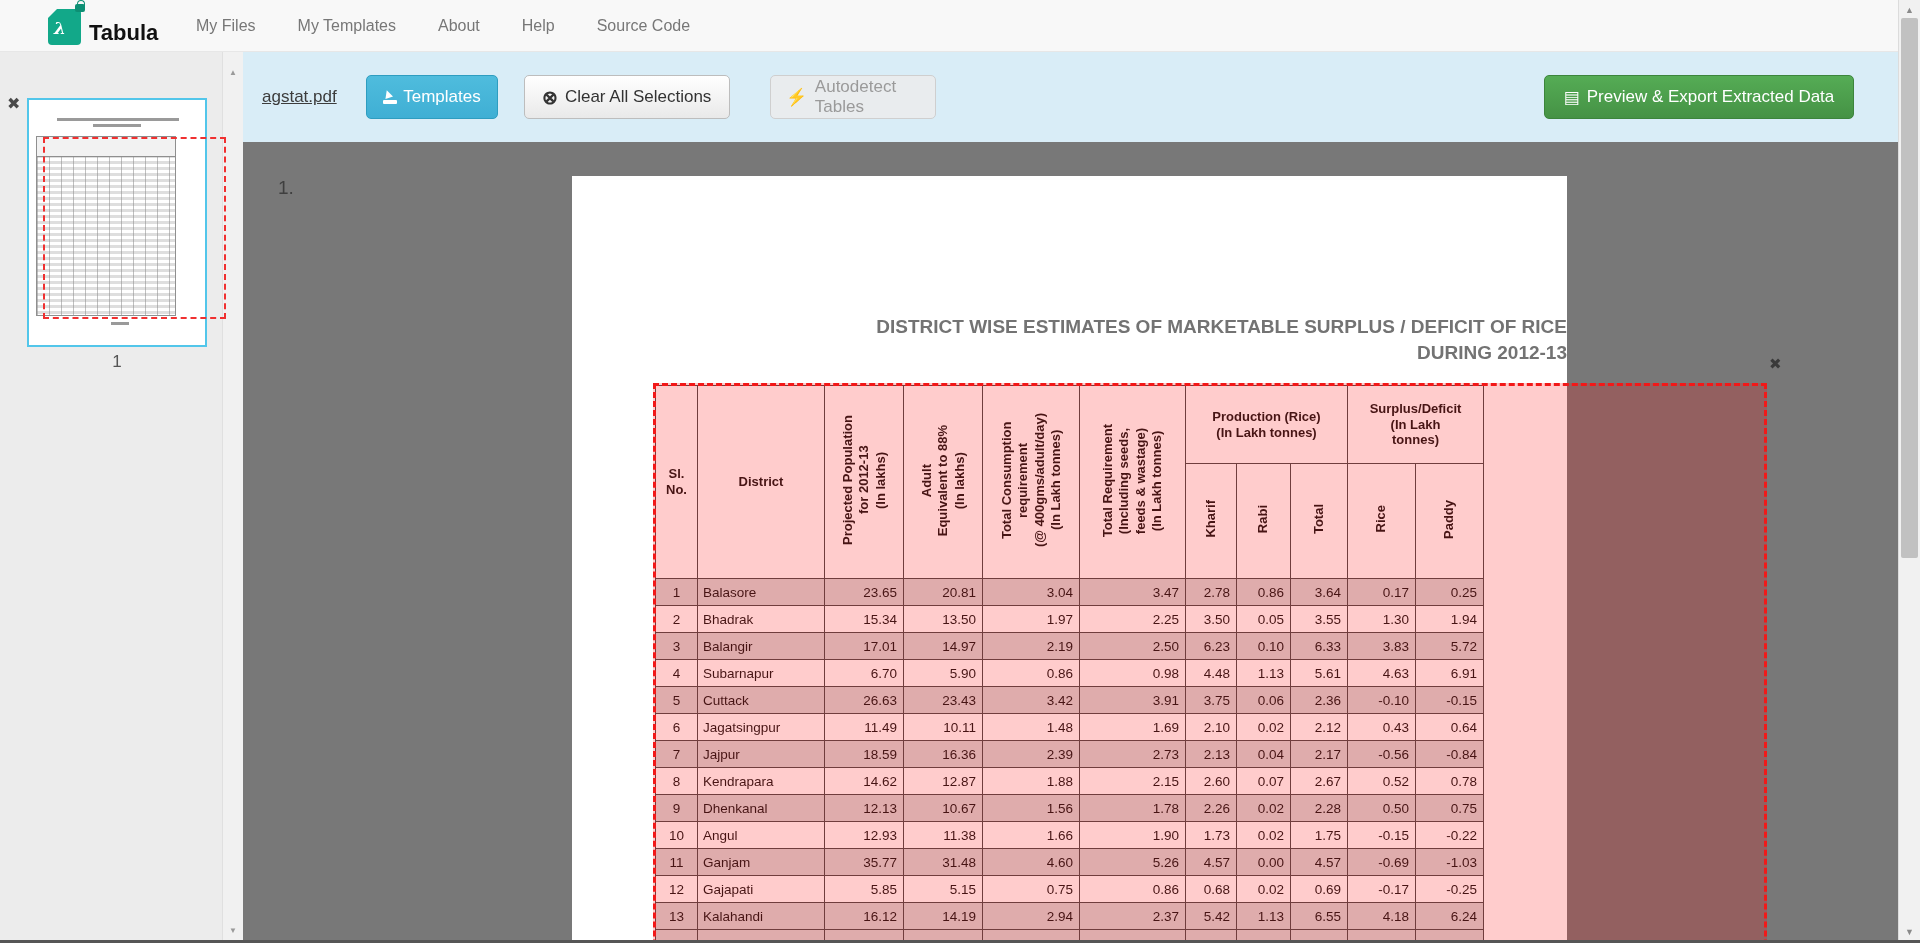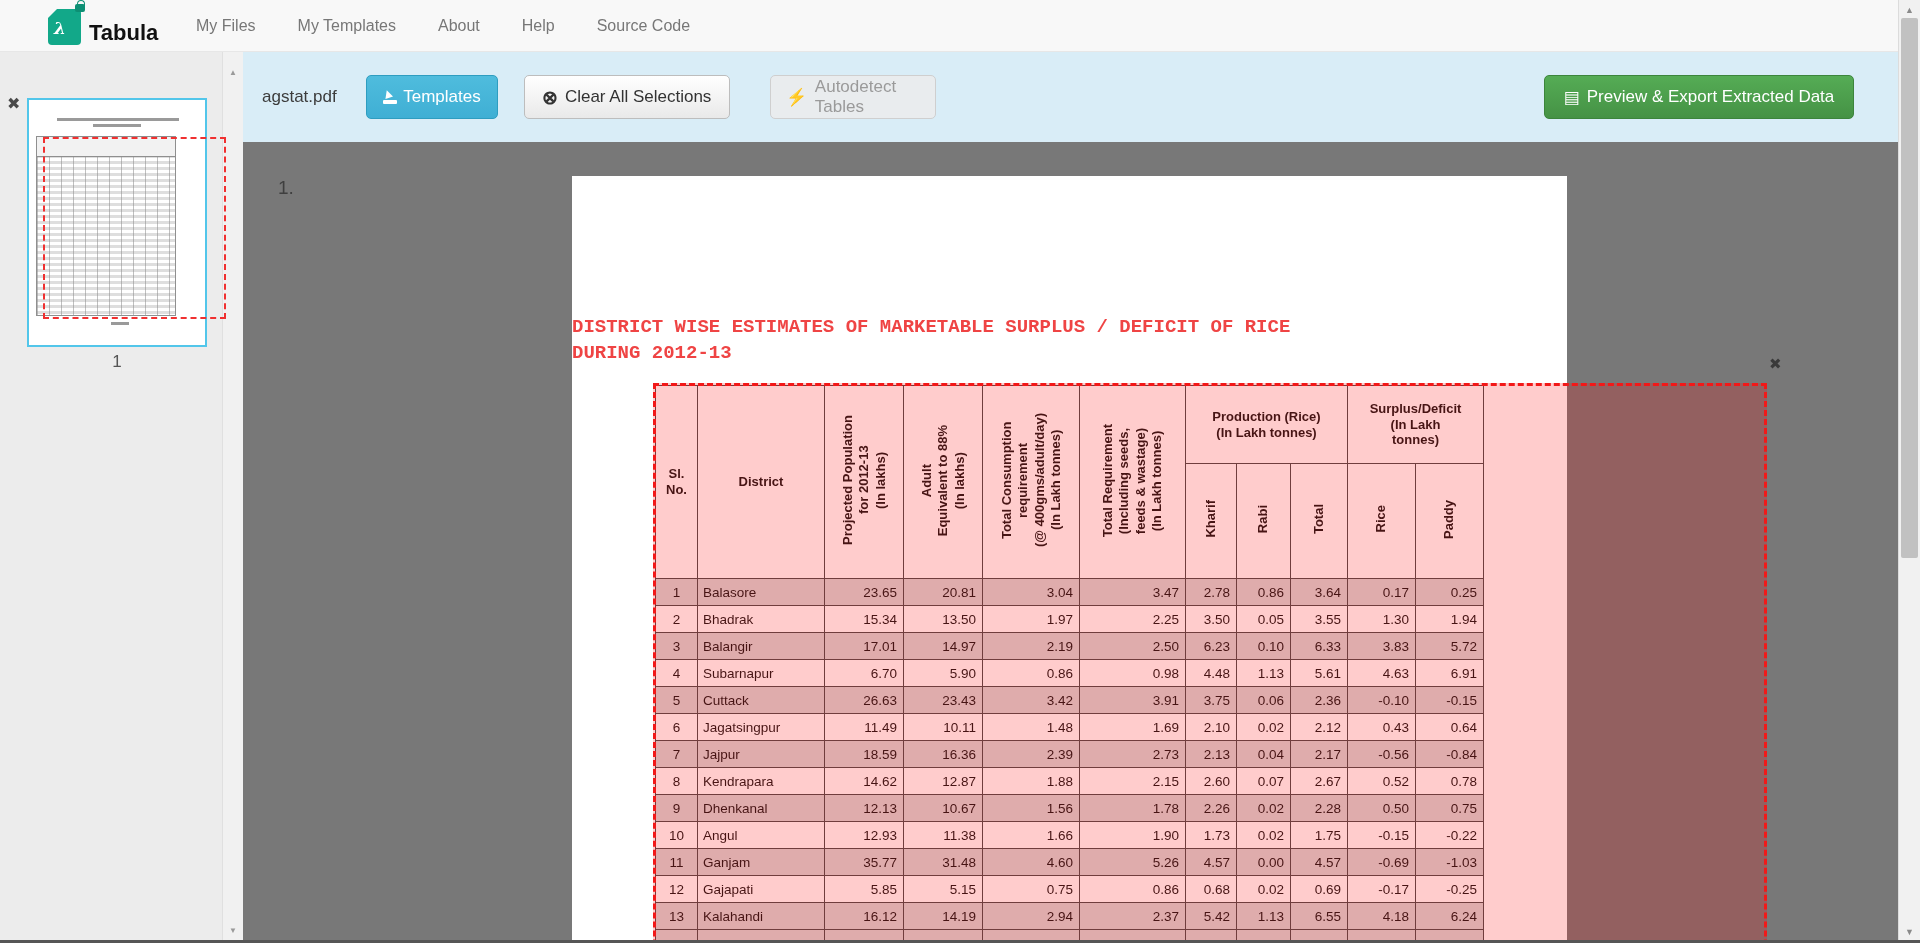--- a/index.html
+++ b/index.html
@@ -51,21 +51,21 @@
     border-left:1px solid #e0e0e0; }
   .side-scroll .up { position:absolute; top:16px; left:0; width:100%; text-align:center;
     font-size:8px; color:#9a9a9a; }
   .side-scroll .down { position:absolute; bottom:8px; left:0; width:100%; text-align:center;
     font-size:8px; color:#9a9a9a; }
 
   
   .content { position:relative; flex:1 1 auto; height:100%; }
   .toolbar { position:relative; width:100%; height:90px; background:#d9edf7;
     display:flex; align-items:center; }
-  .filename { margin-left:19px; font-size:17px; color:#3c3c3c; }
+  .filename { margin-left:19px; font-size:17px; color:#3c3c3c;text-decoration:underline; }
   .btn { height:44px; border-radius:5px; display:flex; align-items:center; gap:7px;
     font-size:17px; padding:16px 16px; cursor:pointer; border:1px solid transparent; }
   .btn-templates { margin-left:29px; width:132px; justify-content:center;
     background:linear-gradient(#4fbcdd,#3fafd4); border-color:#2e9dc0; color:#fff; }
   .btn-clear { margin-left:26px; width:206px; justify-content:center;
     background:linear-gradient(#ffffff,#e9e9e9); border-color:#bdbdbd; color:#333; }
   .btn-auto { margin-left:40px; width:166px; justify-content:center;
     background:#e9ecee; border-color:#cfcfcf; color:#9a9a9a; cursor:default; }
   .btn-export { margin-left:auto; margin-right:66px; width:310px; justify-content:center;
     background:linear-gradient(#55ac55,#459245); border-color:#3c853c; color:#fff; }
@@ -76,22 +76,22 @@
   .icon-stamp:before { content:""; position:absolute; left:1px; top:0; width:0; height:0;
     border-bottom:8px solid #fff; border-left:4px solid transparent; border-right:4px solid transparent;
     transform:rotate(-18deg); }
   .icon-stamp:after { content:""; position:absolute; left:0; bottom:0; width:14px; height:4px;
     background:#fff; border-radius:1px; }
 
   
   .canvas { position:relative; width:100%; height:801px; background:#787878; overflow:hidden; }
   .page-marker { position:absolute; left:35px; top:35px; font-size:19px; color:#3f3f3f; }
   .page { position:absolute; left:329px; top:34px; width:995px; height:920px; background:#fff; }
-  .doc-title { position:absolute; left:0; top:138px; width:100%; text-align:left;
-    font-size:19px; font-weight:bold; color:#ef4444; line-height:26px;font-family:Liberation Mono, monospace; }
+  .doc-title { position:absolute; left:0; top:138px; width:100%; text-align:right;
+    font-size:19px; font-weight:bold; color:#737373; line-height:26px; }
 
   .dtable { position:absolute; left:83px; top:209px; width:828px;
     border-collapse:collapse; table-layout:fixed; }
   .dtable th, .dtable td { border:1px solid #4d4d4d; color:#1a1a1a; overflow:hidden; }
   .dtable th { font-size:13px; font-weight:bold; text-align:center; vertical-align:middle;
     line-height:1.2; background:#fff; }
   .dtable td { font-size:13.5px; height:27px; padding:0 6px; text-align:right; background:#fff; }
   .dtable tr.shade td { background:#d8d8d8; }
   .dtable td.c-sl { text-align:center; padding:0 2px; }
   .dtable td.c-district { text-align:left; padding-left:5px; }

